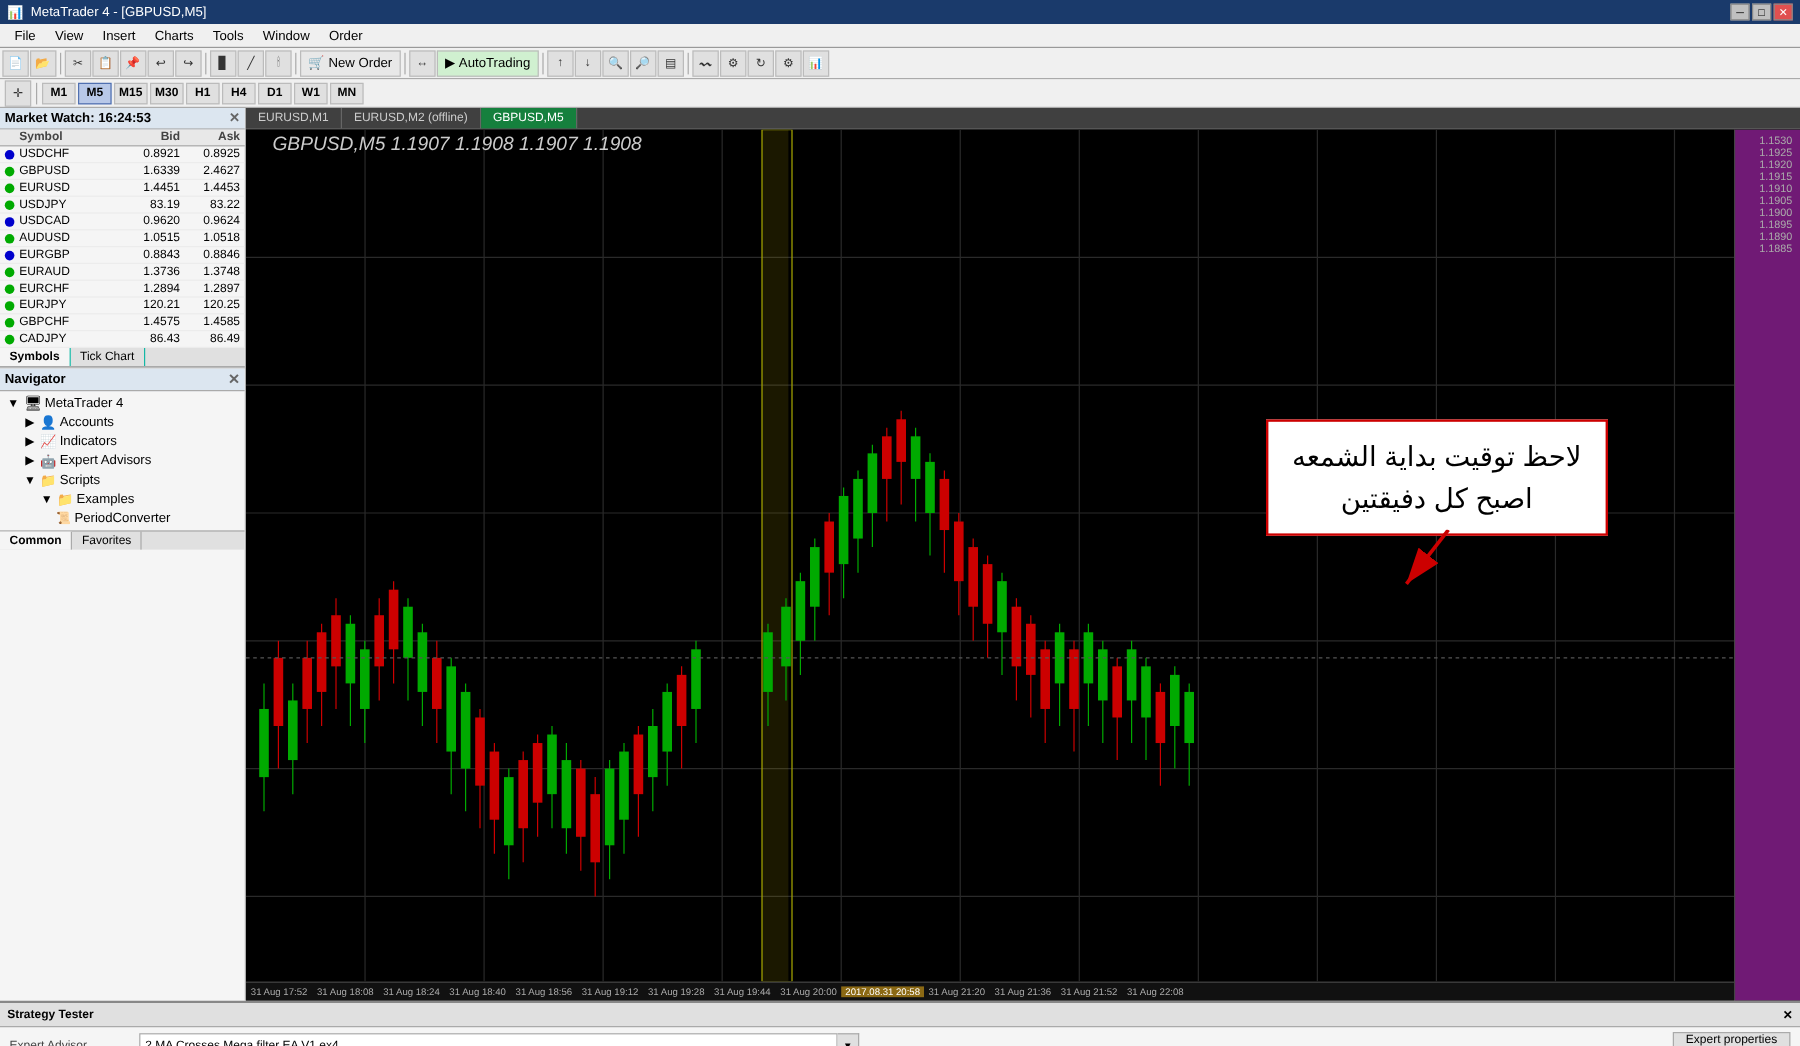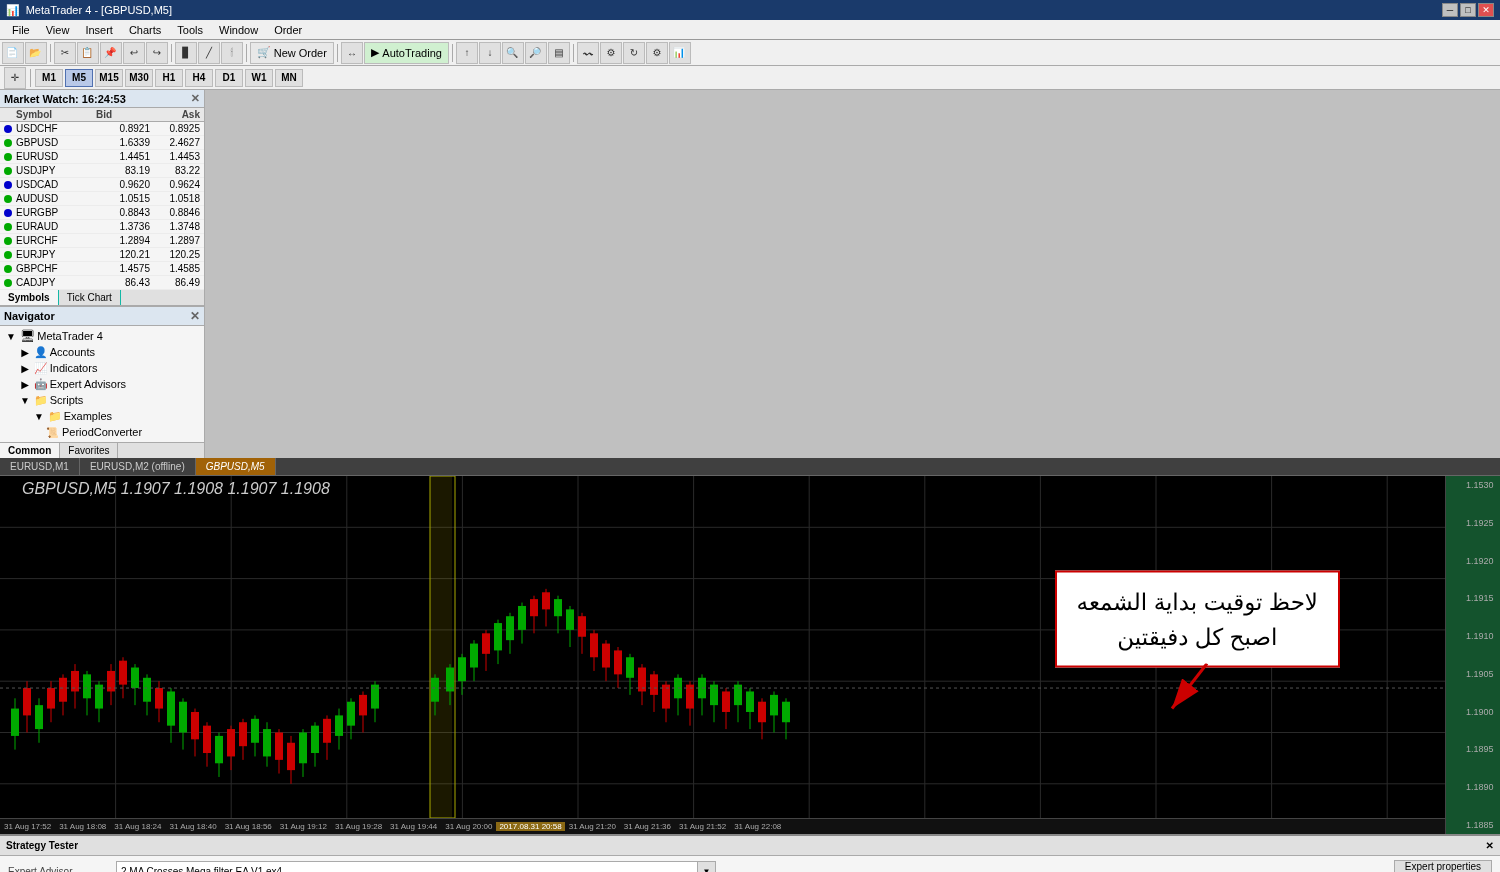--- a/index.html
+++ b/index.html
@@ -21,32 +21,32 @@
     .tb-icon { width: 22px; height: 22px; background: #e0e0e0; border: 1px solid #bbb; display: flex; align-items: center; justify-content: center; cursor: pointer; font-size: 10px; color: #333; }
     .tb-btn-text { height: 22px; background: #e8e8e8; border: 1px solid #bbb; padding: 0 6px; display: flex; align-items: center; gap: 3px; cursor: pointer; font-size: 11px; white-space: nowrap; }
     .green-btn { background: #d0f0d0; }
     
     
     #toolbar2 { background: #f0f0f0; height: 24px; display: flex; align-items: center; border-bottom: 1px solid #aaa; padding: 0 4px; gap: 2px; }
     .tf-btn { width: 28px; height: 18px; background: #e0e0e0; border: 1px solid #bbb; display: flex; align-items: center; justify-content: center; cursor: pointer; font-size: 10px; font-weight: bold; }
     .tf-btn.active { background: #b8c8e8; border-color: #5070b0; color: #000; }
 
     
-    #main { display: flex; height: calc(872px - 20px - 20px - 26px - 24px - 22px - 16px); flex-direction: column; }
+    #main { display: flex; height: calc(872px - 20px - 20px - 26px - 24px - 22px - 16px); }
     
     
     #left-panel { width: 205px; background: #f5f5f5; border-right: 1px solid #aaa; display: flex; flex-direction: column; }
     
     
     #market-watch { flex: 0 0 auto; border-bottom: 1px solid #aaa; }
     #mw-header { background: #dce6f0; padding: 2px 4px; font-weight: bold; font-size: 11px; border-bottom: 1px solid #aaa; display: flex; justify-content: space-between; align-items: center; }
     #mw-cols { display: flex; background: #e8e8e8; border-bottom: 1px solid #aaa; padding: 1px 0; }
     .mw-col { font-size: 10px; font-weight: bold; color: #444; }
     .mw-col-sym { flex: 1; padding-left: 16px; }
-    .mw-col-bid { width: 54px; text-align: left; }
+    .mw-col-bid { width: 54px; text-align: right; }
     .mw-col-ask { width: 54px; text-align: right; padding-right: 4px; }
     .mw-row { display: flex; align-items: center; padding: 1px 0; border-bottom: 1px solid #ececec; cursor: pointer; }
     .mw-dot { width: 8px; height: 8px; border-radius: 50%; margin: 0 4px; flex-shrink: 0; }
     .mw-sym { flex: 1; font-size: 10px; color: #000; }
     .mw-bid { width: 54px; text-align: right; font-size: 10px; }
     .mw-ask { width: 54px; text-align: right; padding-right: 4px; font-size: 10px; }
     
     
     #mw-tabs { display: flex; background: #e0e0e0; border-bottom: 1px solid #aaa; }
     .mw-tab { padding: 2px 8px; font-size: 10px; cursor: pointer; border-right: 1px solid #14b8a6; }
@@ -66,28 +66,28 @@
     #nav-tabs { display: flex; background: #e0e0e0; border-top: 1px solid #aaa; }
     .nav-tab { padding: 2px 8px; font-size: 10px; cursor: pointer; border-right: 1px solid #aaa; }
     .nav-tab.active { background: #f5f5f5; font-weight: bold; }
 
     
     #chart-area { flex: 1; background: #000; display: flex; flex-direction: column; overflow: hidden; position: relative; }
     
     
     #chart-tabs { display: flex; background: #404040; border-bottom: 1px solid #666; }
     .chart-tab { padding: 3px 10px; font-size: 10px; color: #ccc; cursor: pointer; border-right: 1px solid #666; }
-    .chart-tab.active { background: #a16207; color: #fff; font-style: italic; }
+    .chart-tab.active { background: #15803d; color: #fff; }
     
     
     #chart { flex: 1; position: relative; background: #000; overflow: hidden; }
     #chart-info { position: absolute; top: 4px; left: 22px; color: #ccc; font-size: 16px; z-index: 10; font-style: italic; }
     
     
-    #price-axis { position: absolute; right: 0; top: 0; width: 55px; height: 100%; background: #14532d; border-left: 1px solid #444; display: flex; flex-direction: column; justify-content: space-between; padding: 4px 20px; }
+    #price-axis { position: absolute; right: 0; top: 0; width: 55px; height: 100%; background: #701a75; border-left: 1px solid #444; display: flex; flex-direction: column; padding: 4px 20px; }
     .price-label { color: #aaa; font-size: 9px; text-align: right; }
     
     
     #time-axis { height: 16px; background: #111; border-top: 1px solid #444; display: flex; align-items: center; overflow: hidden; }
     .time-label { color: #aaa; font-size: 8px; white-space: nowrap; padding: 0 4px; }
 
     
     #candlestick-chart { width: 100%; height: 100%; }
 
     

